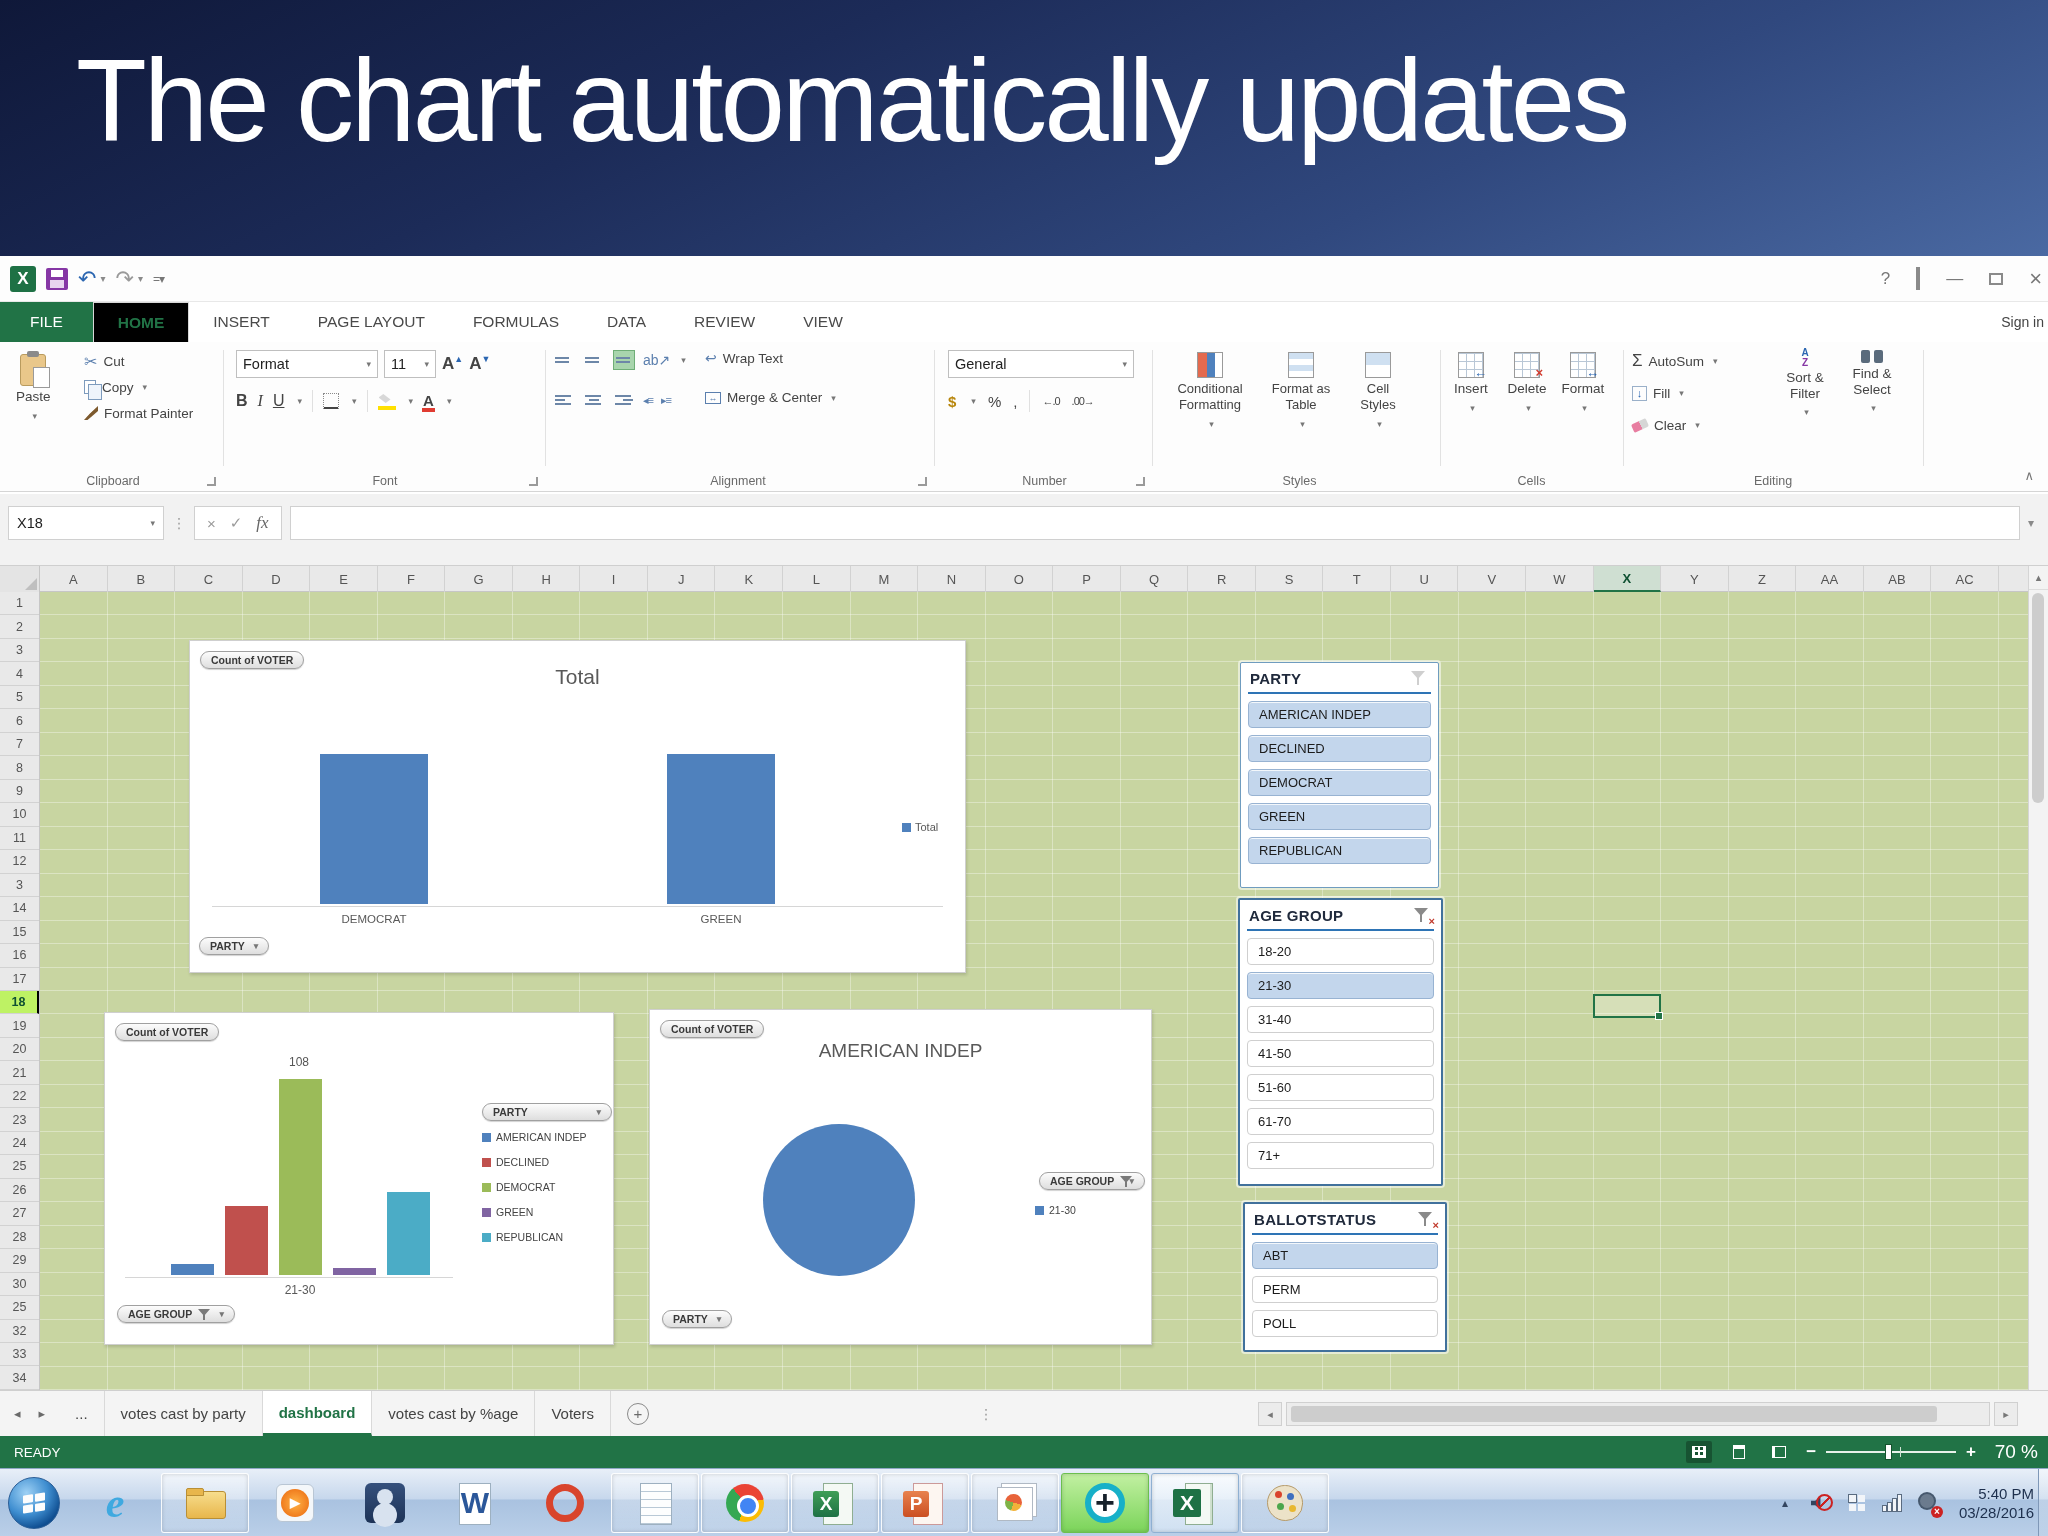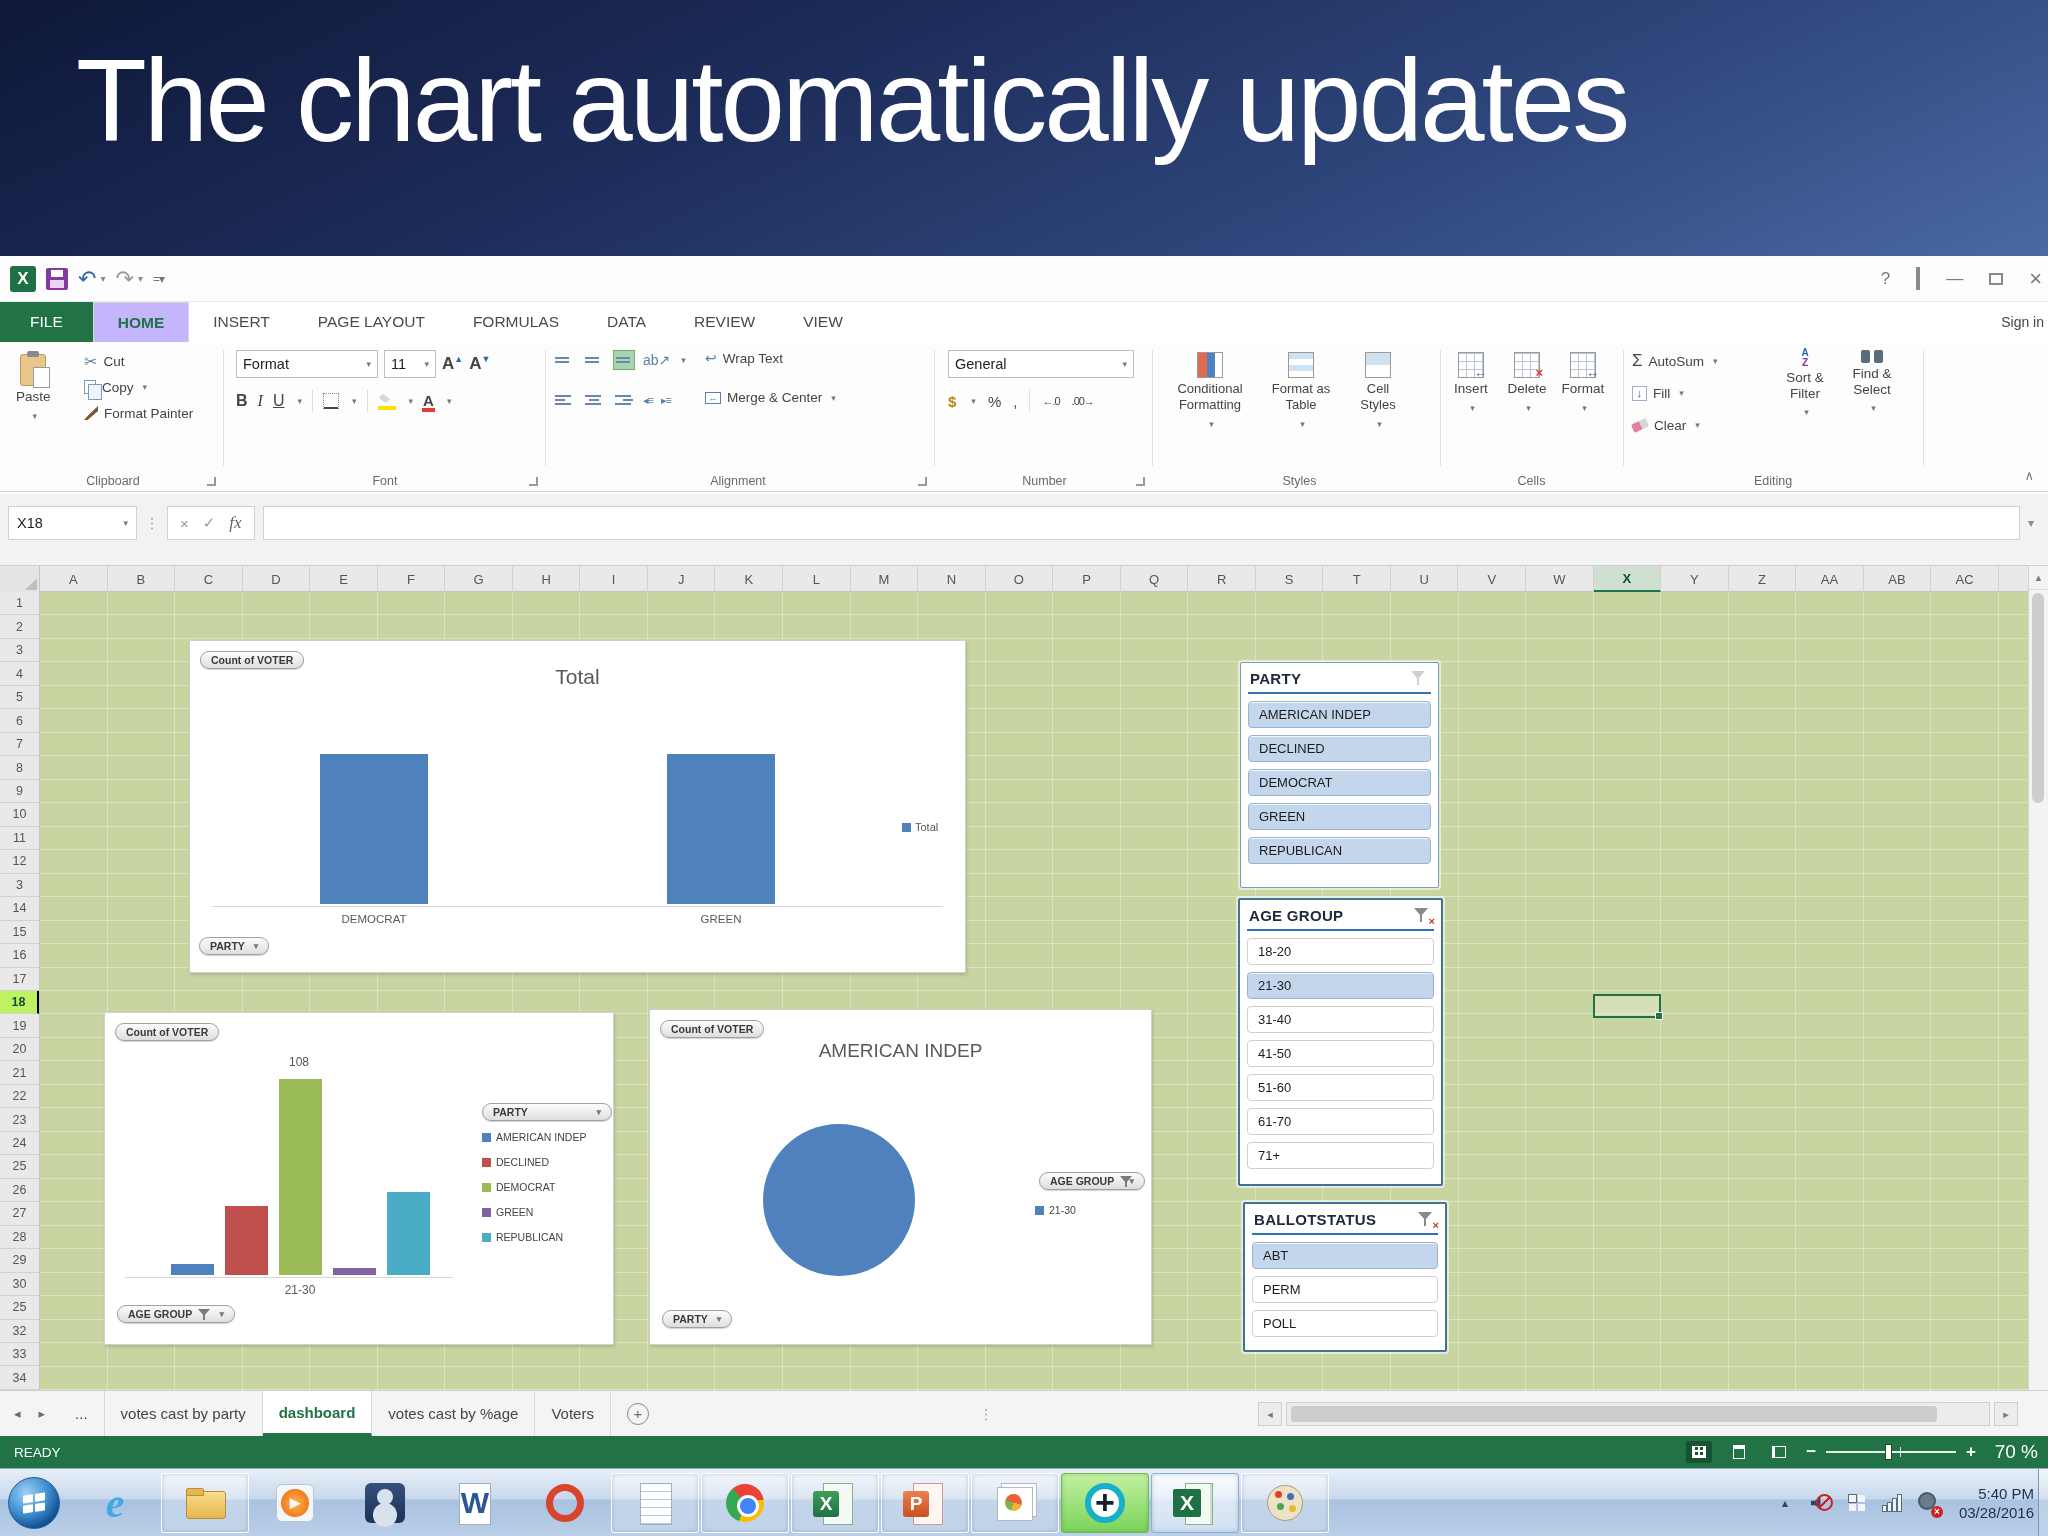--- a/index.html
+++ b/index.html
@@ -31,21 +31,21 @@
           color:#777;font-size:17px;}
   .ctl-box{width:15px;height:13px;border:2px solid #8a8a8a;}
   .ctl-restore{width:14px;height:12px;border:2px solid #8a8a8a;position:relative;}
   .ctl-rds{position:relative;}
   .ctl-close{font-size:22px;color:#777;}
 
   
   .tabrow{position:absolute;left:0;top:302px;width:2048px;height:40px;background:#fff;display:flex;align-items:stretch;}
   .rtab{padding:0 24px;display:flex;align-items:center;font-size:15.5px;color:#4a4a4a;}
   .rtab.file{background:#217346;color:#fff;padding:0 30px;}
-  .rtab.active{color:#217346;background:#c4b5fd;border:1px solid #d8d8d8;border-bottom:none;font-weight:bold;}
+  .rtab.active{color:#217346;background:#000000;border:1px solid #d8d8d8;border-bottom:none;font-weight:bold;}
   .signin{position:absolute;right:4px;top:0;height:40px;display:flex;align-items:center;font-size:14px;color:#444;}
 
   
   .ribbon{position:absolute;left:0;top:342px;width:2048px;height:150px;background:#fdfdfd;
           border-bottom:1px solid #d5d5d5;font-size:13.5px;color:#444;}
   .rgroup{position:absolute;top:0;height:150px;}
   .rgroup::after{content:"";position:absolute;right:-4px;top:8px;bottom:26px;width:1px;background:#e2e2e2;}
   .glabel{position:absolute;bottom:4px;left:0;right:0;text-align:center;font-size:12.5px;color:#6a6a6a;}
   .dlg{position:absolute;right:4px;bottom:6px;width:9px;height:9px;border-right:2px solid #9a9a9a;border-bottom:2px solid #9a9a9a;}
   .dd{font-size:9px;color:#777;margin-left:3px;}
@@ -141,21 +141,21 @@
   .az-ic .a{color:#2b66b1;}
   .az-ic .z{color:#8637a5;}
   .bino{width:22px;height:16px;position:relative;}
   .bino::before,.bino::after{content:"";position:absolute;top:2px;width:9px;height:13px;background:#5a6b7c;border-radius:2px;}
   .bino::before{left:0;} .bino::after{right:0;}
   .ed-two{display:flex;flex-direction:column;align-items:center;text-align:center;line-height:16px;gap:2px;}
   .ribbon-collapse{position:absolute;right:14px;bottom:8px;color:#777;font-size:13px;}
 
   
   .fbar{position:absolute;left:0;top:494px;width:2048px;height:58px;background:#f2f2f2;display:flex;align-items:center;padding:0 8px;gap:8px;}
-  .namebox{width:129px;height:34px;background:#fff;border:1px solid #d0d0d0;display:flex;align-items:center;justify-content:space-between;padding:0 8px;font-size:14.5px;color:#222;}
+  .namebox{width:156px;height:34px;background:#fff;border:1px solid #d0d0d0;display:flex;align-items:center;justify-content:space-between;padding:0 8px;font-size:14.5px;color:#222;}
   .fbar-dots{color:#9a9a9a;font-size:14px;}
   .fxbtns{display:flex;align-items:center;gap:14px;background:#fff;border:1px solid #d0d0d0;height:34px;padding:0 12px;color:#9a9a9a;font-size:15px;}
   .fx-it{font-family:"Liberation Serif",serif;font-style:italic;color:#666;font-size:17px;}
   .finput{flex:1;height:34px;background:#fff;border:1px solid #d0d0d0;}
   .fexp{color:#8a8a8a;font-size:12px;padding-right:6px;}
 
   
   .sep2{position:absolute;left:0;top:552px;width:2048px;height:14px;background:#f2f2f2;border-bottom:1px solid #cfcfcf;}
   .colheads{position:absolute;left:0;top:566px;width:2048px;height:26px;background:#e9e9e9;display:flex;border-bottom:1px solid #c6c6c6;}
   .corner{width:40px;height:26px;background:#e4e4e4;border-right:1px solid #c6c6c6;position:relative;}

